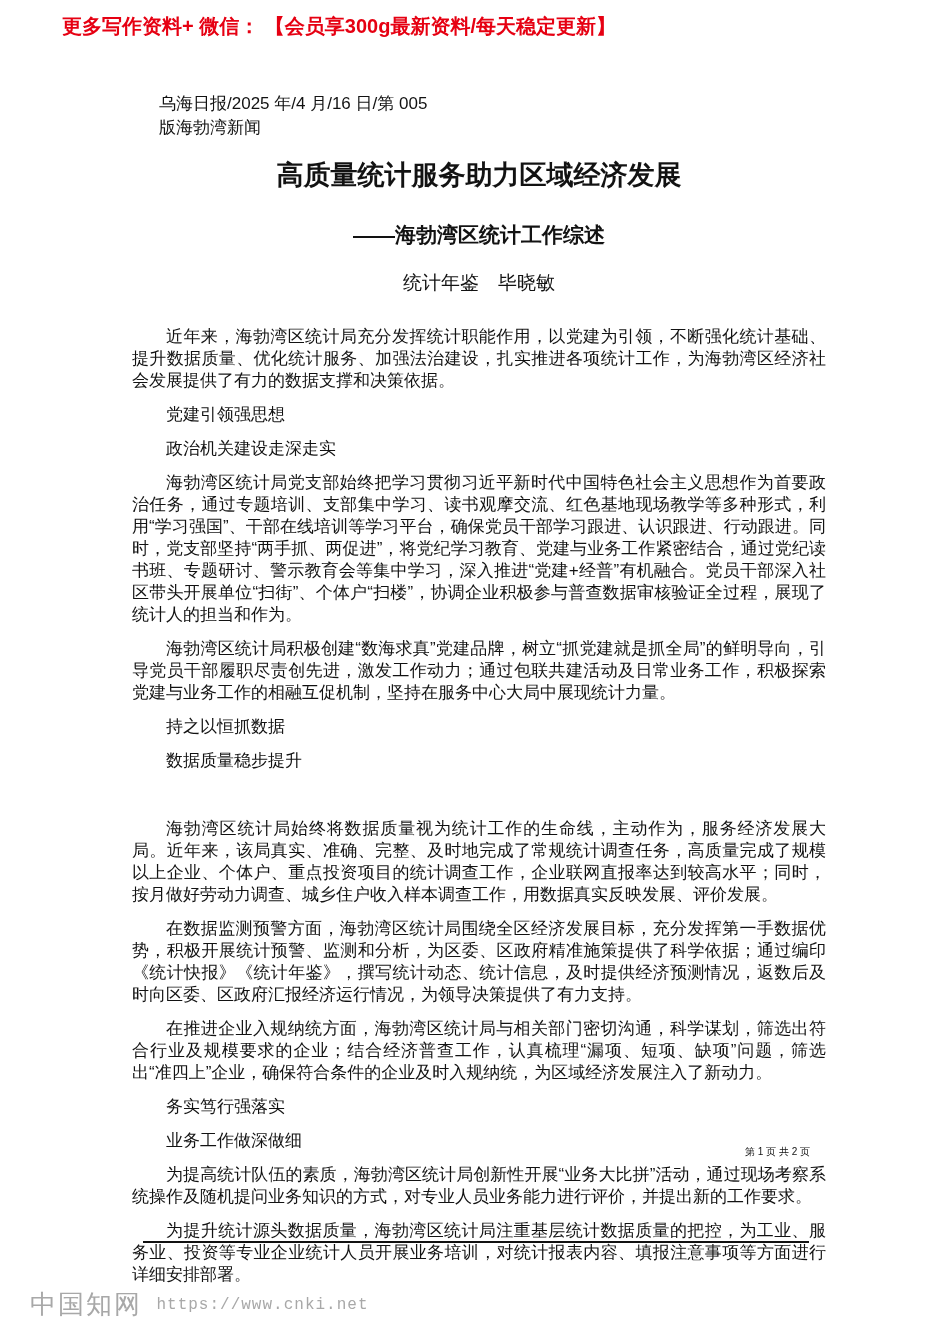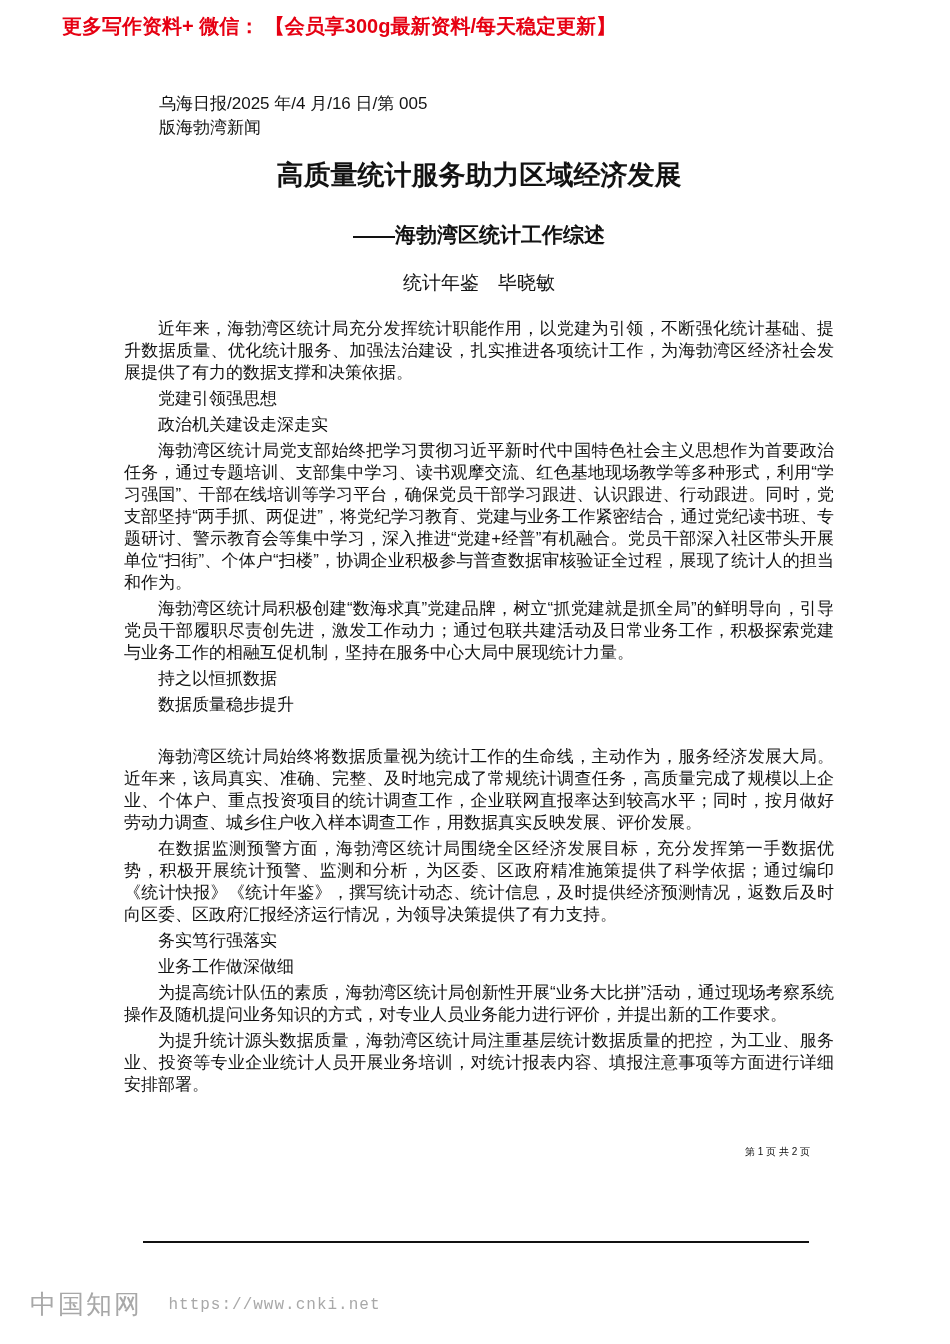--- a/index.html
+++ b/index.html
@@ -67,21 +67,21 @@
   .article-body {
     position: absolute;
     left: 120px;
     top: 314px;
     width: 718px;
     font-size: 17px;
     line-height: 22px;
     text-align: justify;
     color: #121212;
   }
-  .para { text-indent: 2em; margin: 4px; }
+  .para { text-indent: 2em; margin: 12px; }
   .para.blank { height: 22px; }
   .page-footer {
     position: absolute;
     left: 120px;
     top: 1142px;
     width: 718px;
     box-sizing: border-box;
     padding-right: 28px;
     text-align: right;
     font-size: 10px;
@@ -105,21 +105,21 @@
   }
   .watermark .site-name {
     font-size: 26px;
     letter-spacing: 2px;
     vertical-align: middle;
     margin-top: 48px;
   }
   .watermark .site-url {
     font-family: "Liberation Mono", "DejaVu Sans Mono", monospace;
     font-size: 16px;
-    margin-left: 22px;
+    margin-left: 10px;
     letter-spacing: 1px;
     vertical-align: middle;
   }
 </style>
 </head>
 <body>
 
 <div class="promo-banner">更多写作资料+ 微信： 【会员享300g最新资料/每天稳定更新】</div>
 
 <div class="source-block">
@@ -137,20 +137,21 @@
     <div class="para body">近年来，海勃湾区统计局充分发挥统计职能作用，以党建为引领，不断强化统计基础、提升数据质量、优化统计服务、加强法治建设，扎实推进各项统计工作，为海勃湾区经济社会发展提供了有力的数据支撑和决策依据。</div>
     <div class="para heading">党建引领强思想</div>
     <div class="para heading">政治机关建设走深走实</div>
     <div class="para body">海勃湾区统计局党支部始终把学习贯彻习近平新时代中国特色社会主义思想作为首要政治任务，通过专题培训、支部集中学习、读书观摩交流、红色基地现场教学等多种形式，利用“学习强国”、干部在线培训等学习平台，确保党员干部学习跟进、认识跟进、行动跟进。同时，党支部坚持“两手抓、两促进”，将党纪学习教育、党建与业务工作紧密结合，通过党纪读书班、专题研讨、警示教育会等集中学习，深入推进“党建+经普”有机融合。党员干部深入社区带头开展单位“扫街”、个体户“扫楼”，协调企业积极参与普查数据审核验证全过程，展现了统计人的担当和作为。</div>
     <div class="para body">海勃湾区统计局积极创建“数海求真”党建品牌，树立“抓党建就是抓全局”的鲜明导向，引导党员干部履职尽责创先进，激发工作动力；通过包联共建活动及日常业务工作，积极探索党建与业务工作的相融互促机制，坚持在服务中心大局中展现统计力量。</div>
     <div class="para heading">持之以恒抓数据</div>
     <div class="para heading">数据质量稳步提升</div>
     <div class="para blank"></div>
     <div class="para body">海勃湾区统计局始终将数据质量视为统计工作的生命线，主动作为，服务经济发展大局。近年来，该局真实、准确、完整、及时地完成了常规统计调查任务，高质量完成了规模以上企业、个体户、重点投资项目的统计调查工作，企业联网直报率达到较高水平；同时，按月做好劳动力调查、城乡住户收入样本调查工作，用数据真实反映发展、评价发展。</div>
     <div class="para body">在数据监测预警方面，海勃湾区统计局围绕全区经济发展目标，充分发挥第一手数据优势，积极开展统计预警、监测和分析，为区委、区政府精准施策提供了科学依据；通过编印《统计快报》《统计年鉴》，撰写统计动态、统计信息，及时提供经济预测情况，返数后及时向区委、区政府汇报经济运行情况，为领导决策提供了有力支持。</div>
+    <div class="para body">在推进企业入规纳统方面，海勃湾区统计局与相关部门密切沟通，科学谋划，筛选出符合行业及规模要求的企业；结合经济普查工作，认真梳理“漏项、短项、缺项”问题，筛选出“准四上”企业，确保符合条件的企业及时入规纳统，为区域经济发展注入了新动力。</div>
     <div class="para heading">务实笃行强落实</div>
     <div class="para heading">业务工作做深做细</div>
     <div class="para body">为提高统计队伍的素质，海勃湾区统计局创新性开展“业务大比拼”活动，通过现场考察系统操作及随机提问业务知识的方式，对专业人员业务能力进行评价，并提出新的工作要求。</div>
     <div class="para body">为提升统计源头数据质量，海勃湾区统计局注重基层统计数据质量的把控，为工业、服务业、投资等专业企业统计人员开展业务培训，对统计报表内容、填报注意事项等方面进行详细安排部署。</div>
   </div>
 
 <div class="page-footer">第 1 页 共 2 页</div>
 
 <div class="bottom-rule"></div>
 

